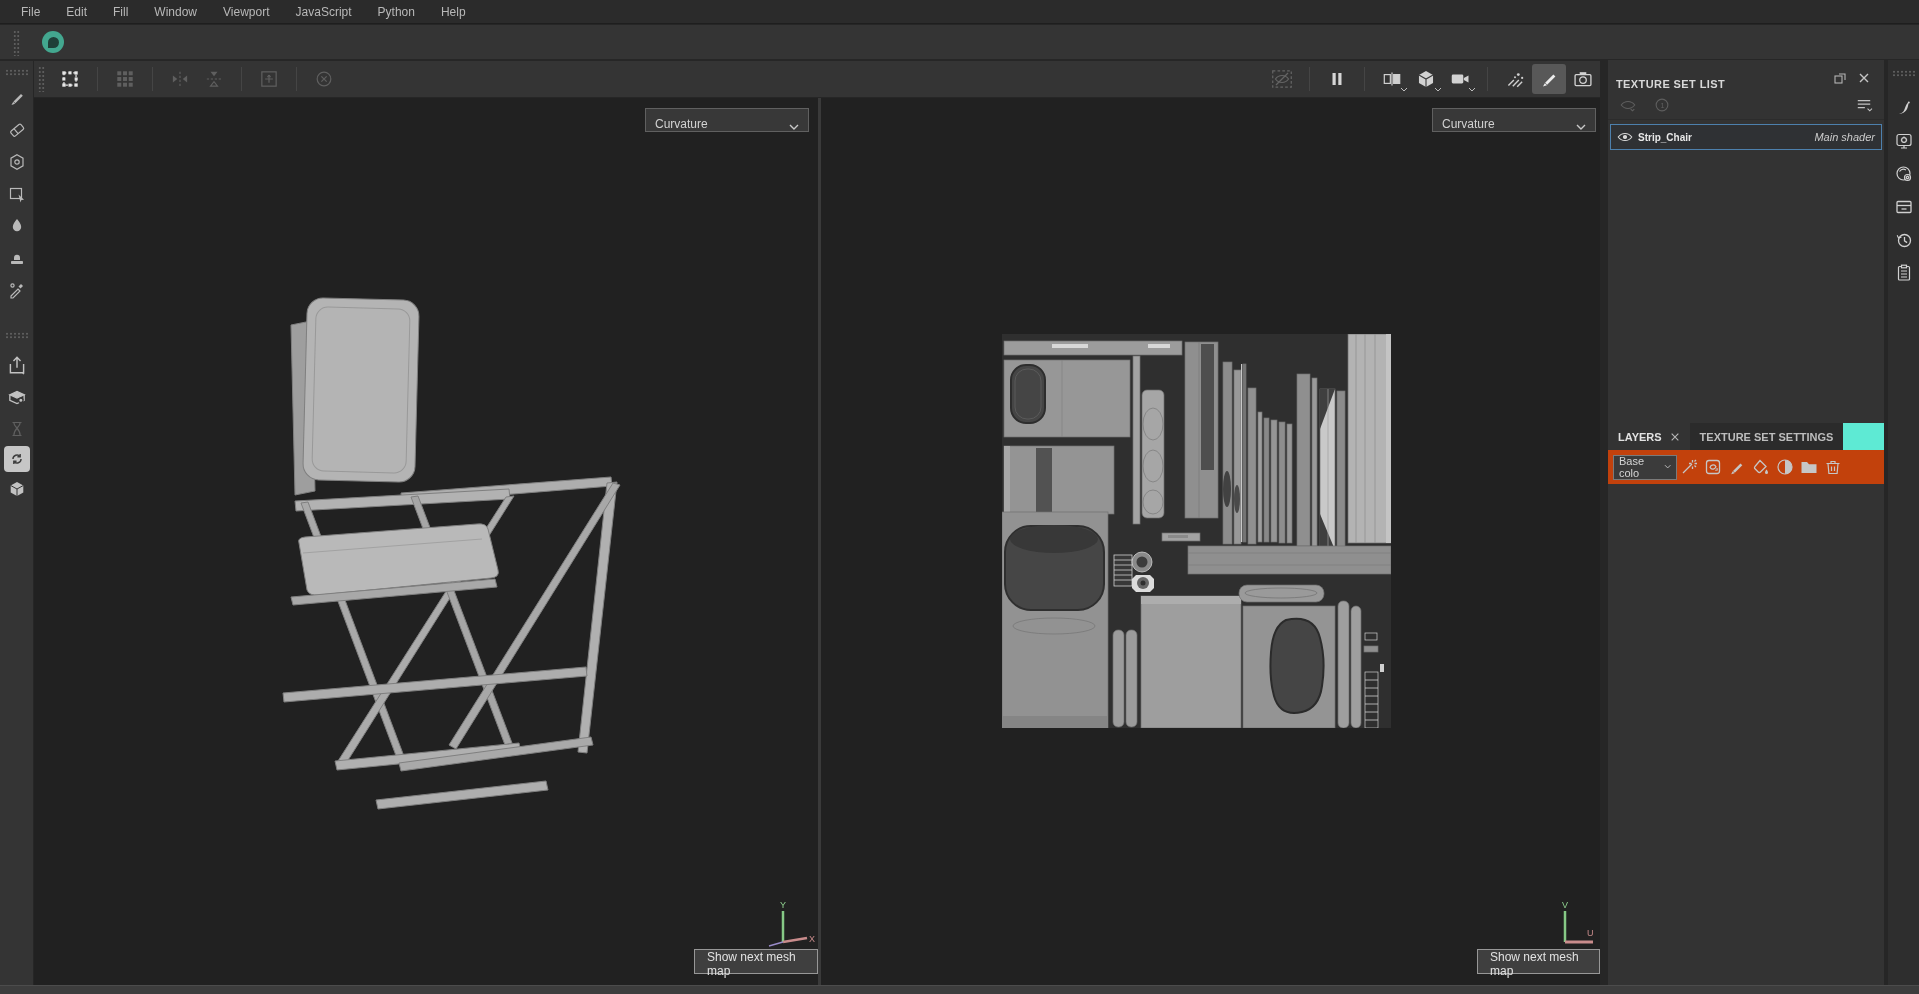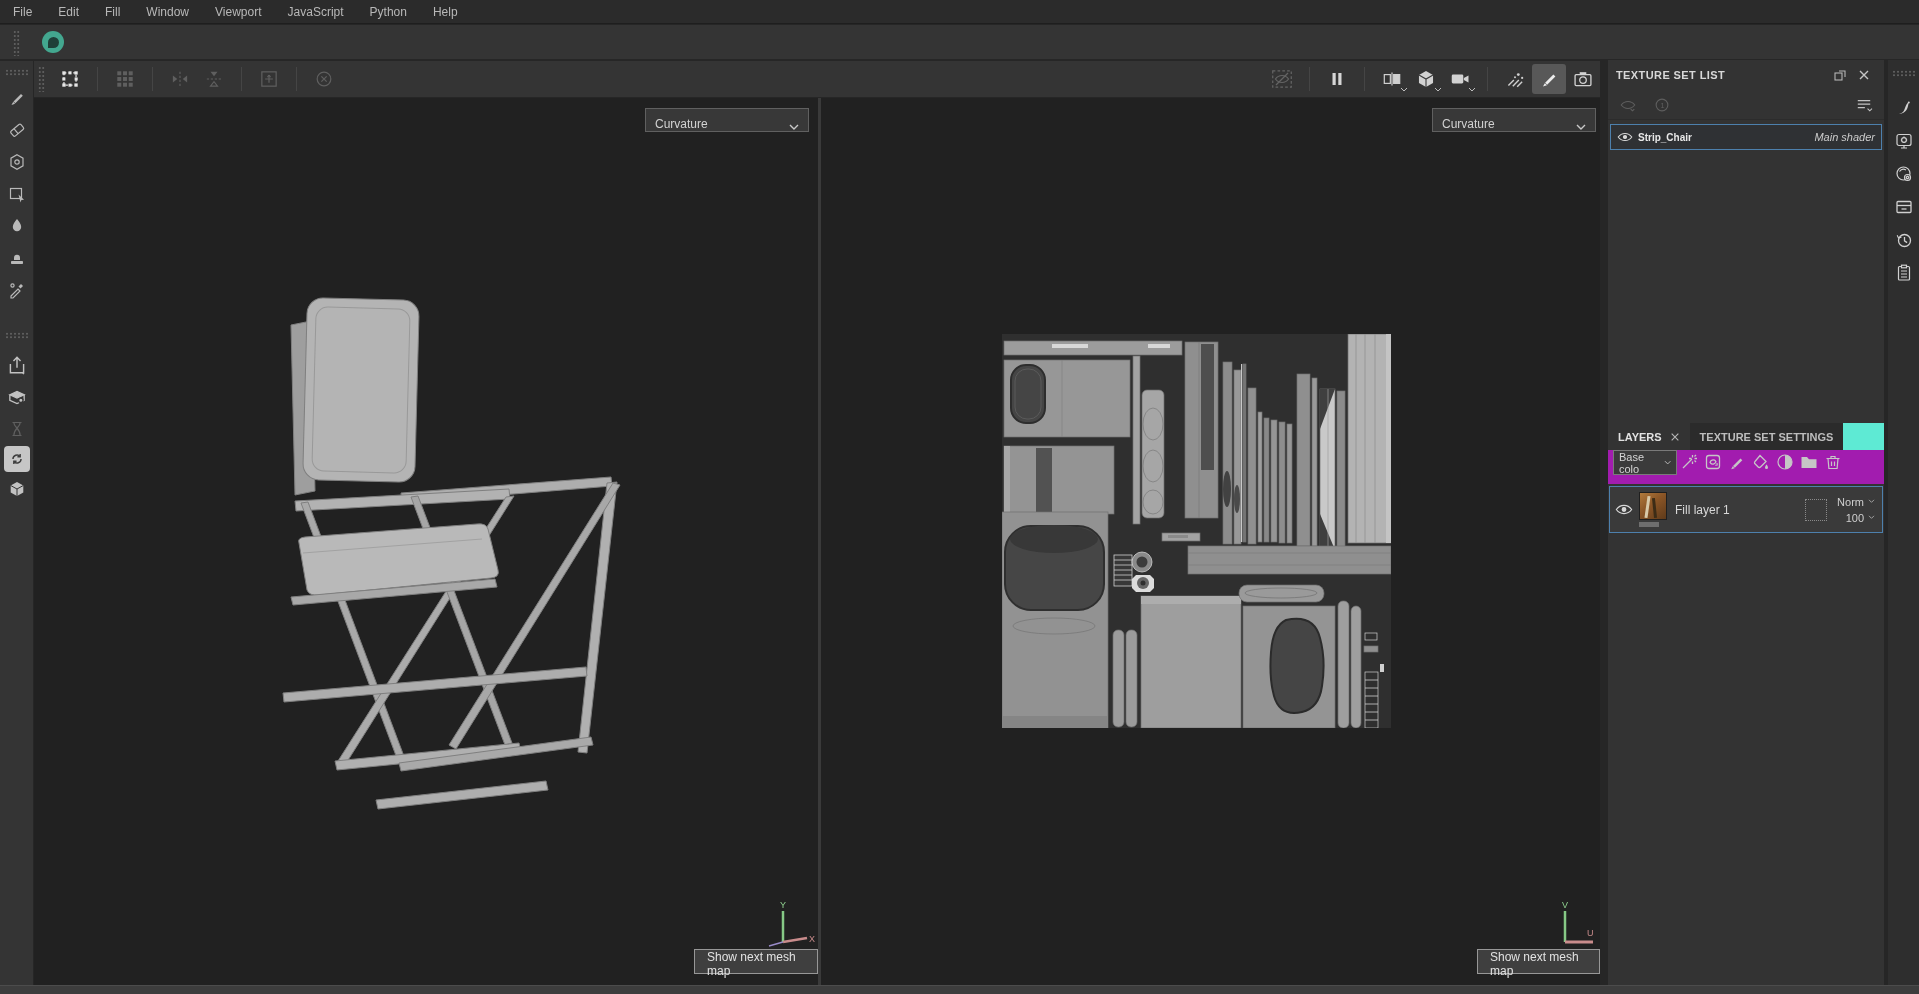--- a/index.html
+++ b/index.html
@@ -10,21 +10,21 @@
     color:#c8c8c8;
     position:relative;
     font-size:12px;
   }
   .abs { position:absolute; }
 
   
   .menubar {
     top:0; left:0; width:1919px; height:24px;
     background:#2b2b2b; border-bottom:1px solid #1e1e1e;
-    display:flex; align-items:center; 
+    display:flex; align-items:center; padding-left:8px;
   }
   .menu-item { padding:0 13px; color:#b8b8b8; height:24px; line-height:24px; cursor:default; }
 
   
   .bar2 { top:25px; left:0; width:1919px; height:35px; background:#343434; border-bottom:1px solid #262626; }
   .logo-dot {
     left:42px; top:6px; width:22px; height:22px; border-radius:50%;
     background:#43a78f; display:flex; align-items:center; justify-content:center;
   }
   .logo-dot::after { content:""; width:11px; height:11px; border-radius:50% 50% 50% 0; background:#1f3f38; }
@@ -64,37 +64,37 @@
     color:#d2d2d2; display:flex; align-items:flex-end; justify-content:space-between;
     padding:0 9px; font-size:12px;
   }
   .overlay-btn {
     height:25px; background:#3f3f3f; border:1px solid #979797; color:#e2e2e2;
     display:flex; align-items:flex-start; justify-content:center; padding:0 12px; font-size:12px;
   }
 
   
   .panel { top:60px; left:1608px; width:276px; height:925px; background:#333333; }
-  .panel-header { top:0; left:0; width:276px; height:30px; display:flex; align-items:center; padding:0 8px; }
+  .panel-header { top:0; left:0; width:276px; height:30px; display:flex; align-items:flex-end; padding:0 8px; }
   .panel-title { font-weight:bold; font-size:11px; color:#d8d8d8; letter-spacing:.4px; flex:1; }
   .panel-subbar { top:30px; left:0; width:276px; height:30px; display:flex; align-items:center; padding:0 8px; gap:10px; border-bottom:1px solid #2c2c2c; }
   .set-row {
     top:64px; left:2px; width:272px; height:26px;
     background:#2f3134; border:1px solid #4d80ad;
     display:flex; align-items:center; padding:0 6px; gap:5px;
   }
   .set-name { font-weight:bold; color:#e8e8e8; font-size:10px; flex:1; }
   .set-shader { color:#cccccc; font-size:11px;font-style:italic; }
 
   .tabbar { top:363px; left:0; width:276px; height:27px; background:#5eead4; display:flex; align-items:flex-end; }
   .tab { height:27px; display:flex; align-items:center; padding:0 10px; gap:8px; font-size:11px; }
   .tab.active { background:#333333; font-weight:bold; color:#e2e2e2; }
   .tab.inactive { background:#2b2b2b; color:#bdbdbd; font-weight:bold; }
 
-  .layers-toolbar { top:390px; left:0; width:276px; height:34px; background:#a21caf; display:flex; padding:0 5px; }
+  .layers-toolbar { top:390px; left:0; width:276px; height:34px; background:#c2410c; display:flex; align-items:center; padding:0 5px; }
   .channel-dd {
     width:64px; height:25px; background:#3b3b3b; border:1px solid #7a7a7a;
     display:flex; align-items:center; justify-content:space-between; padding:0 5px;
     font-size:11px; color:#d5d5d5;
   }
   .lt-btn { width:24px; height:24px; display:flex; align-items:center; justify-content:center; }
 
   .layer-row {
     top:426px; left:1px; width:274px; height:47px;
     background:#3a3a3a; border:1px solid #4d80ad;
@@ -647,46 +647,20 @@
       </svg>
     </div>
     <div class="lt-btn">
       <svg width="20" height="20" viewBox="0 0 20 20" fill="none" stroke="#c6c6c6" stroke-width="1.2">
         <path d="M5 6.5h10l-.9 10H5.9z"></path>
           <path d="M3.5 6.5h13M8 6.5V4.5h4v2M8.5 9.5v4.5M11.5 9.5v4.5"></path>
       </svg>
     </div>
   </div>
 
-  <div class="abs layer-row">
-    <svg width="18" height="13" viewBox="0 0 20 14" fill="none" stroke="#d8d8d8" stroke-width="1.3">
-      <path d="M1.5 7s3.2-4.5 8.5-4.5S18.5 7 18.5 7s-3.2 4.5-8.5 4.5S1.5 7 1.5 7z"></path>
-        <circle cx="10" cy="7" r="2" fill="#d8d8d8"></circle>
-    </svg>
-    <div class="layer-thumb-wrap">
-      <div class="layer-thumb"></div>
-      <div class="layer-thumb-bar"></div>
-    </div>
-    <span class="layer-name">Fill layer 1</span>
-    <div class="mask-slot"></div>
-    <div class="blend-col">
-      <div class="blend-item">
-        <span>Norm</span>
-        <svg width="7" height="5" viewBox="0 0 8 6">
-            <path d="M1 1l3 3 3-3" fill="none" stroke="#b5b5b5"></path>
-          </svg>
-      </div>
-      <div class="blend-item">
-        <span>100</span>
-        <svg width="7" height="5" viewBox="0 0 8 6">
-            <path d="M1 1l3 3 3-3" fill="none" stroke="#b5b5b5"></path>
-          </svg>
-      </div>
-    </div>
-  </div>
 </div>
 
 <div class="abs dock">
   <div class="grip-h" style="margin:10px 0 14px;"></div>
 
   <div class="dock-btn">
     <svg width="20" height="20" viewBox="0 0 20 20">
       <path d="M5 16c4-1 5-3 6-6s2-5 4-6c-1 3-1 5-2 7s-3 4.5-8 5z" fill="#d0d0d0"></path>
       <circle cx="14.8" cy="4.5" r="1" fill="#d0d0d0"></circle>
     </svg>

